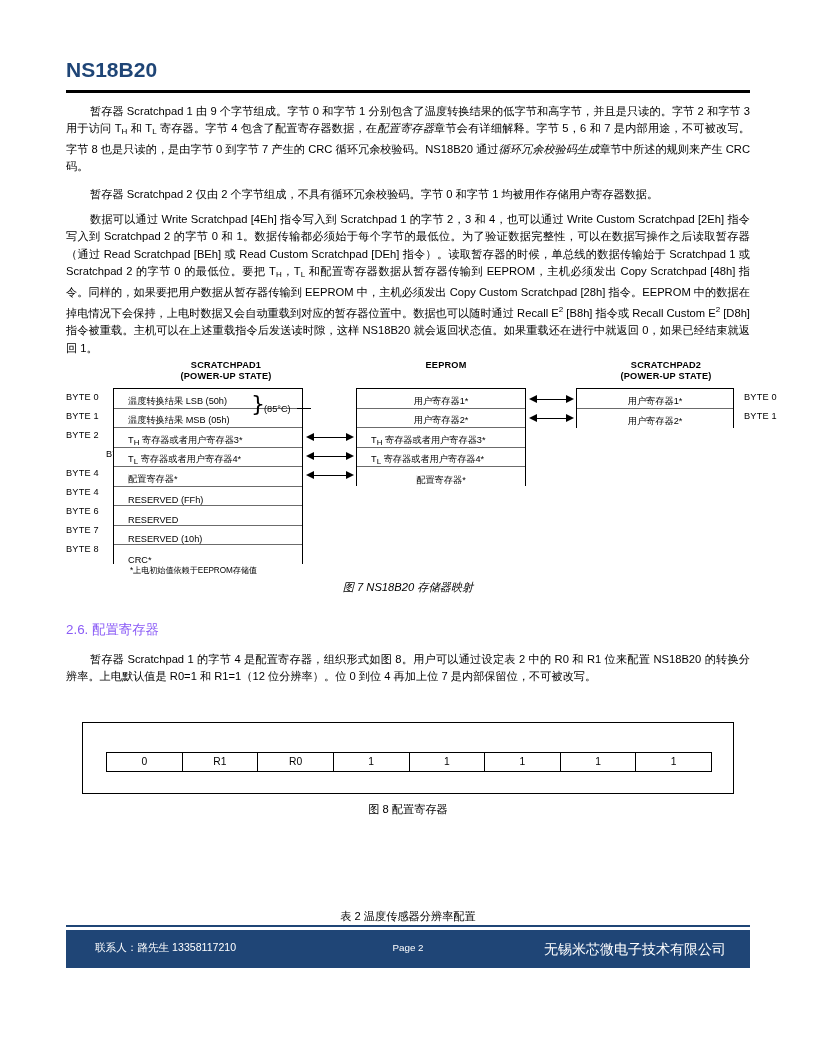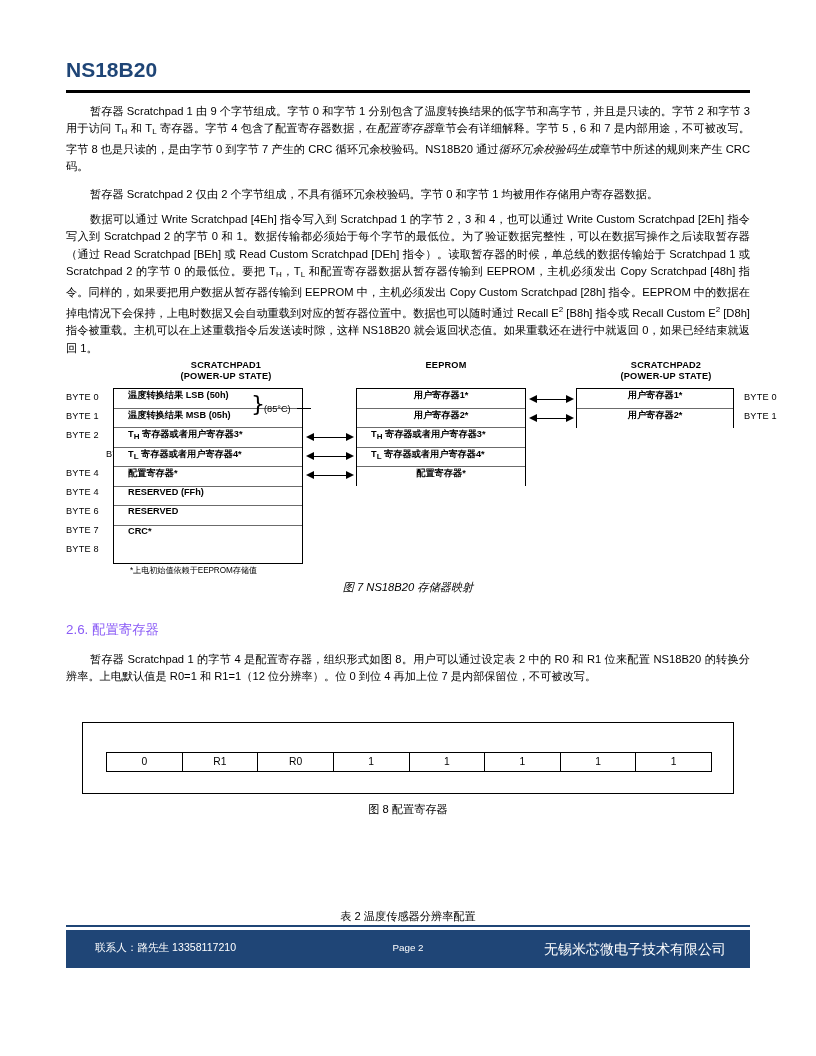--- a/index.html
+++ b/index.html
@@ -85,25 +85,24 @@
     border: 1.3px solid #000;
     box-sizing: border-box;
     background: #fff;
   }
   .memrow {
     position: relative;
     box-sizing: border-box;
     border-bottom: 1px solid #6b6b6b;
     font-size: 9.2px;
     display: flex;
-    align-items: flex-start;
+    align-items: flex-end;
     padding-left: 14px;
     white-space: nowrap;
     background: #fff;
-    font-weight: bold;
   }
   .memrow:last-child { border-bottom: none; }
   .arrow-wrap {
     position: absolute;
     height: 9px;
   }
   .arrow-wrap .shaft {
     position: absolute;
     left: 5px; right: 5px;
     top: 4px;
@@ -306,20 +305,23 @@
           <span>T<sub>L</sub> 寄存器或者用户寄存器4*</span>
         </div>
       <div class="memrow" style="height:19.5px;">
           <span>配置寄存器*</span>
         </div>
       <div class="memrow" style="height:19.5px;">
           <span>RESERVED (FFh)</span>
         </div>
       <div class="memrow" style="height:19.5px;">
           <span>RESERVED</span>
+        </div>
+      <div class="memrow" style="height:19.5px;">
+          <span>RESERVED (10h)</span>
         </div>
       <div class="memrow" style="height:19.5px;">
           <span>CRC*</span>
         </div>
     </div>
 
     <div class="brace" style="left:185px; top:33px;">}</div>
     <div class="brace-label" style="left:198px; top:44px;">(85°C)</div>
     <div class="tick-line" style="left:231px; top:48px; width:14px;"></div>
 

